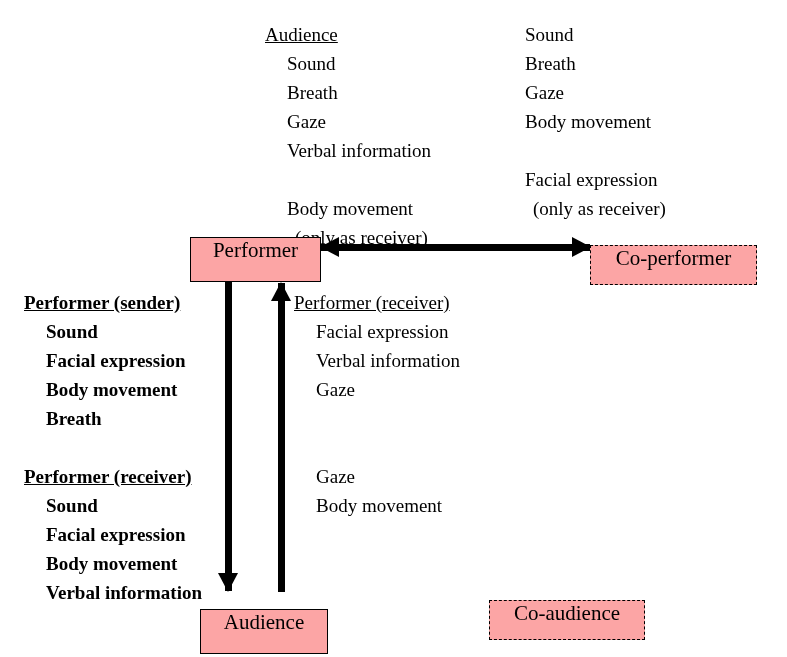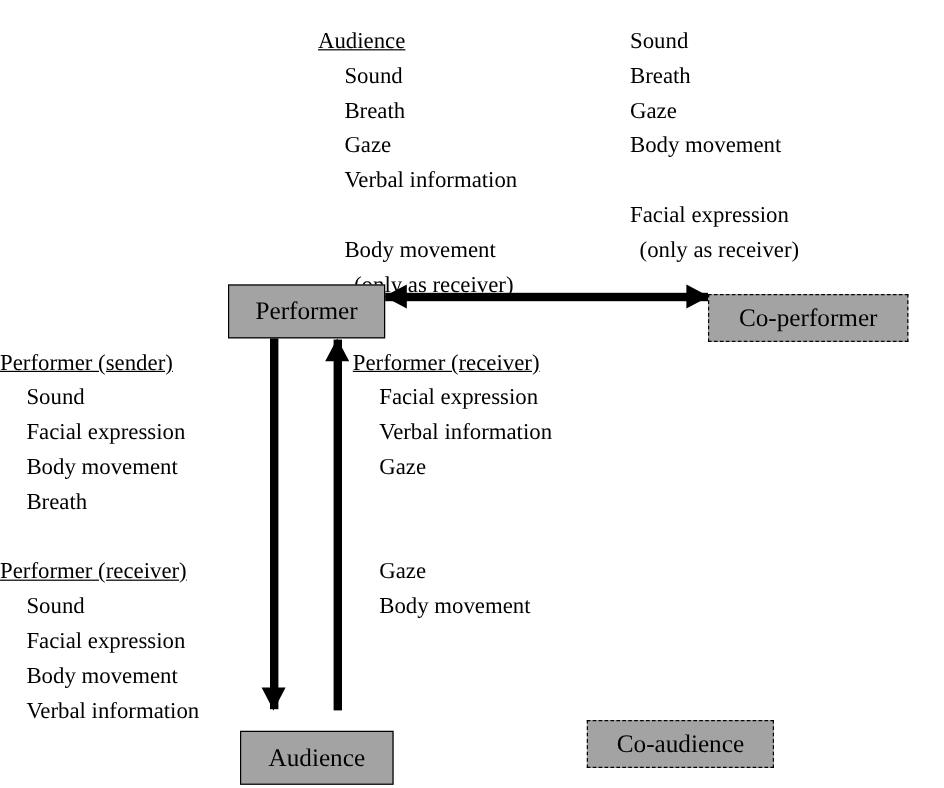--- a/index.html
+++ b/index.html
@@ -35,23 +35,22 @@
   }
   .block .row.gap {
     height: 29px;
   }
 
   
   .box {
     position: absolute;
     box-sizing: border-box;
     display: flex;
-    align-items: center;
     justify-content: center;
-    background: #a3a3a3;
+    background: #fca5a5;
     font-size: 21px;
     color: #000;
   }
   .box.solid {
     border: 1.6px solid #000000;
   }
   .box.dashed {
     border: 1.8px dashed #000000;
   }
 
@@ -168,21 +167,21 @@
   <div class="arrow-v" style="left:228px; top:282px; height:309px;">
     <div class="shaft"></div>
     <div class="head-d"></div>
   </div>
 
   <div class="arrow-v" style="left:281px; top:283px; height:309px;">
     <div class="shaft"></div>
     <div class="head-u"></div>
   </div>
 
-  <div class="block" style="left:0; top:288px;">
+  <div class="block" style="left:24px; top:288px;font-weight:bold;">
     <div class="row head">Performer (sender)</div>
     <div class="row item">Sound</div>
     <div class="row item">Facial expression</div>
     <div class="row item">Body movement</div>
     <div class="row item">Breath</div>
     <div class="row gap"></div>
     <div class="row head">Performer (receiver)</div>
     <div class="row item">Sound</div>
     <div class="row item">Facial expression</div>
     <div class="row item">Body movement</div>

